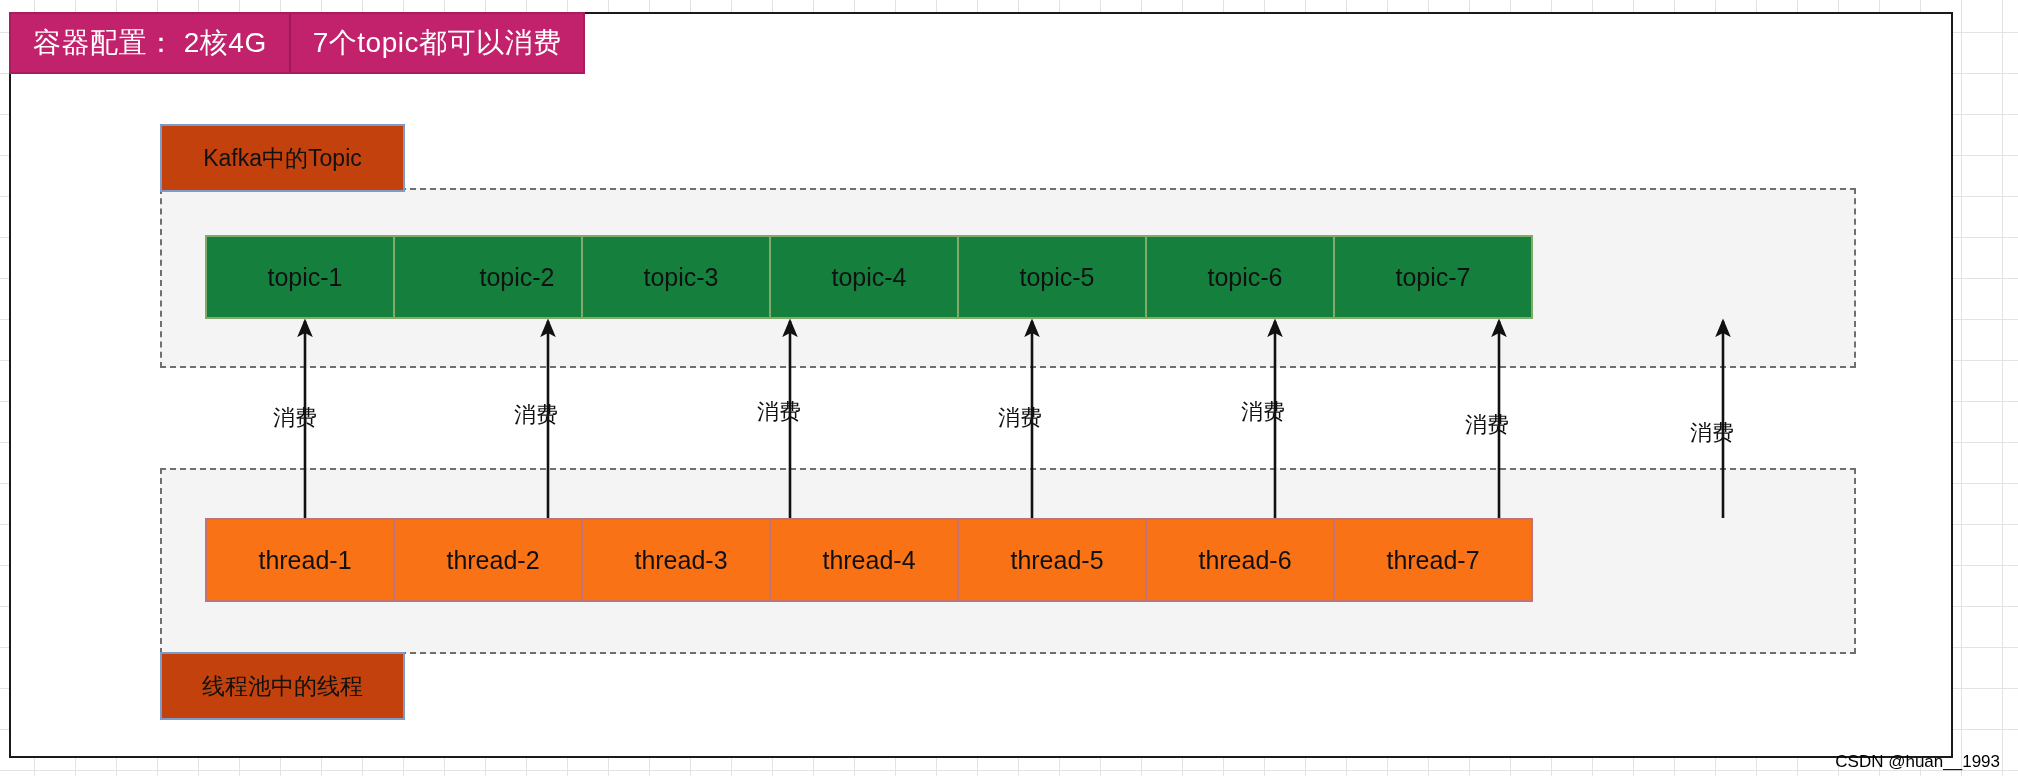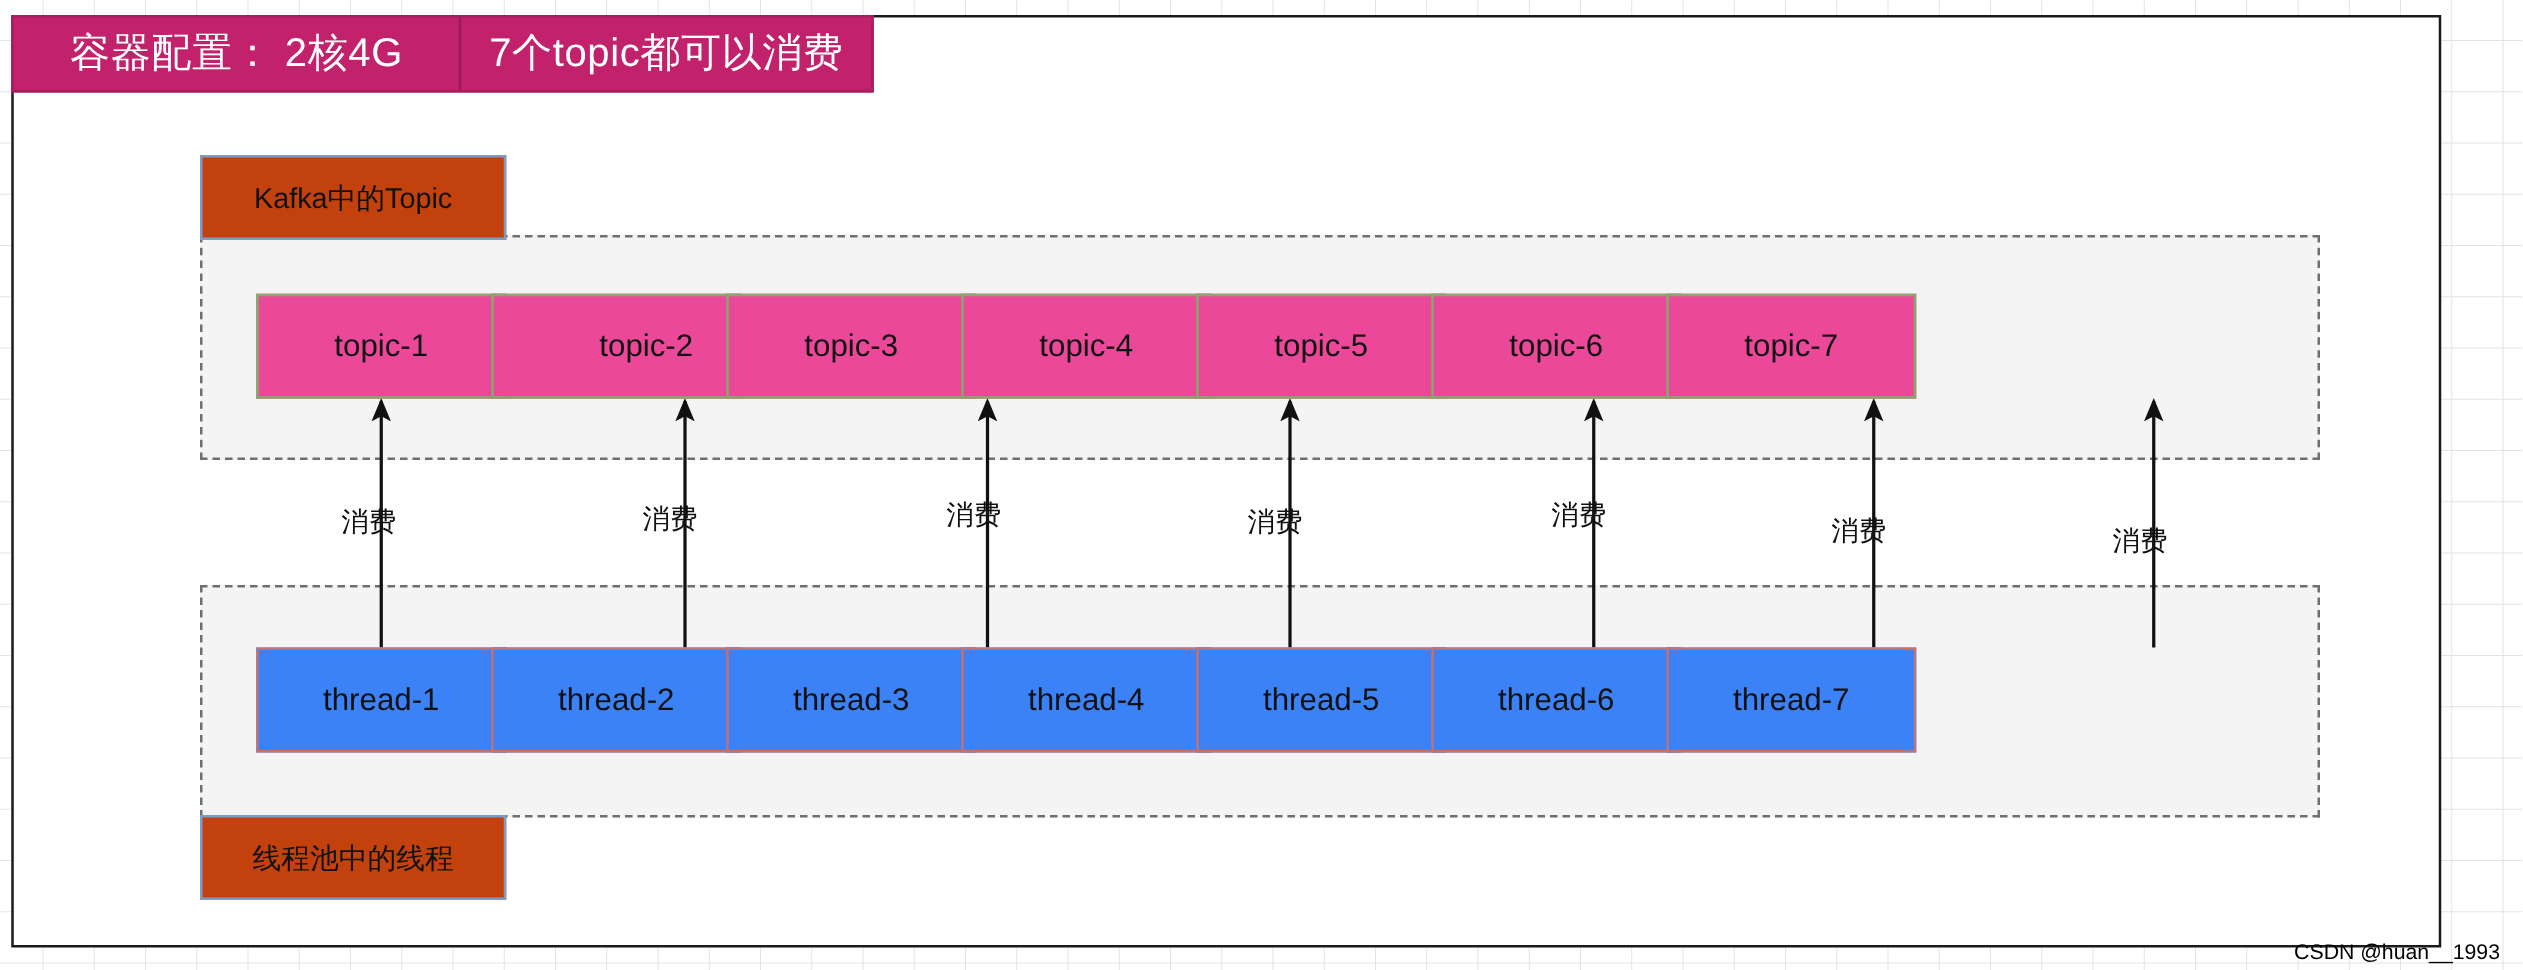--- a/index.html
+++ b/index.html
@@ -54,24 +54,23 @@
     border: 2px solid #a81d5d;
     box-sizing: border-box;
     color: #ffffff;
     z-index: 6;
   }
   .banner-cell {
     display: flex;
     align-items: center;
     justify-content: center;
     padding: 0 22px;
-    font-size: 32px;
+    font-size: 28px;
     white-space: nowrap;
     letter-spacing: 0.5px;
-    margin-left: 23px;
   }
   .banner-cell + .banner-cell {
     border-left: 2px solid #9c1a57;
     text-align: right;
   }
 
   
   .group-box {
     position: absolute;
     background: #f4f4f4;
@@ -107,26 +106,26 @@
     align-items: center;
     justify-content: center;
     font-size: 25px;
     color: #111111;
     white-space: nowrap;
     z-index: 3;
     width: 200px;
     height: 84px;
   }
   .node.topic {
-    background: #ec4899;
+    background: #15803d;
     border: 2px solid #82ab6a;
     top: 235px;
   }
   .node.thread {
-    background: #3b82f6;
+    background: #f97316;
     border: 2px solid #bf7373;
     top: 518px;
   }
 
   
   #connectors {
     position: absolute;
     left: 0; top: 0;
     width: 2018px;
     height: 776px;

